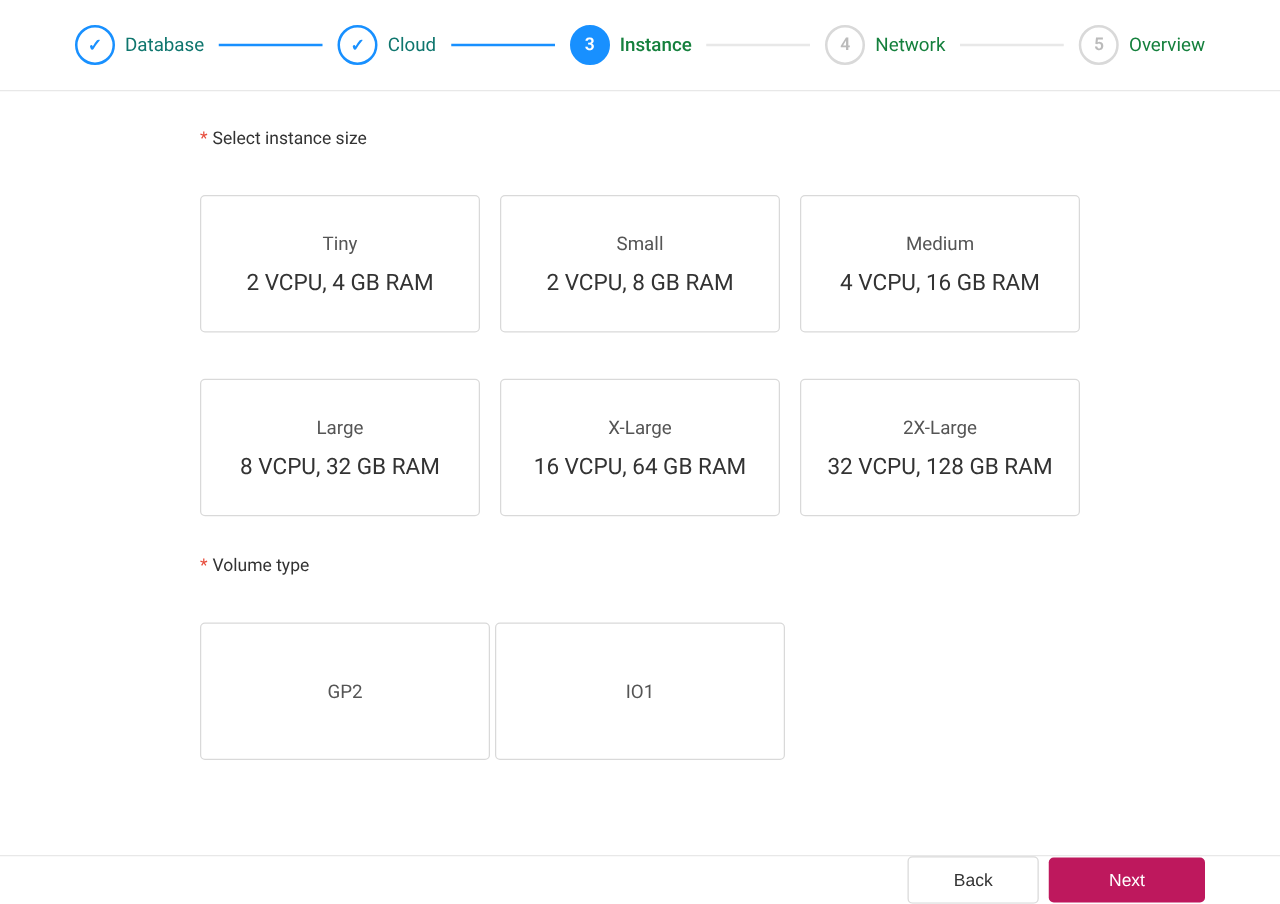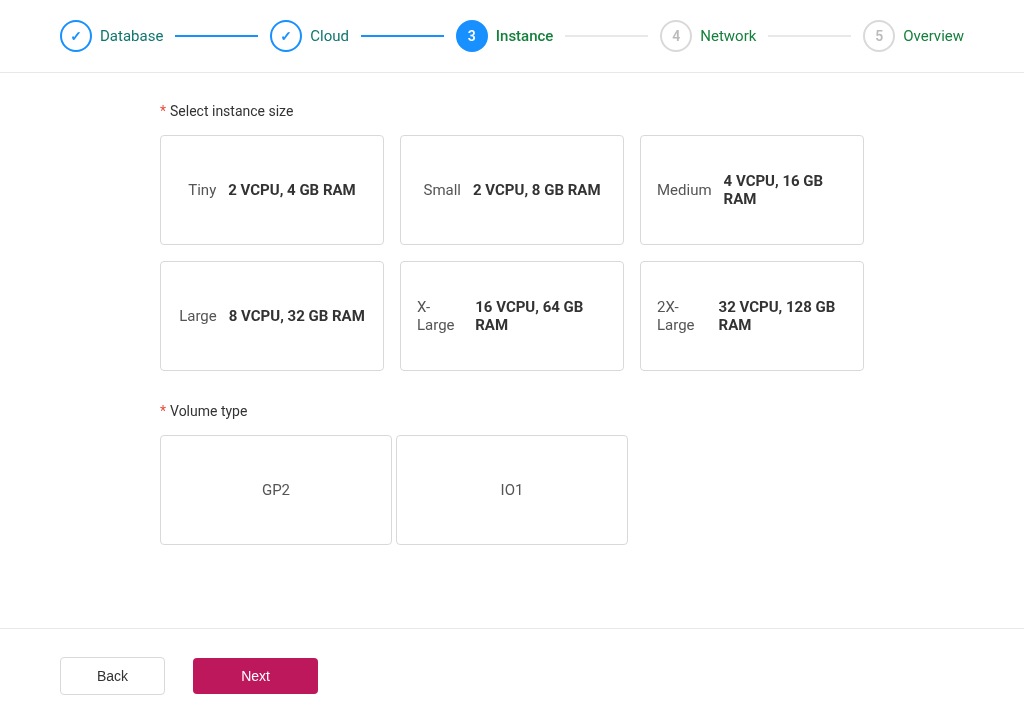--- a/index.html
+++ b/index.html
@@ -102,52 +102,54 @@
       grid-template-columns: repeat(3, 1fr);
       gap: 16px;
       margin-bottom: 32px;
     }
 
     .instance-card {
       border: 1px solid #d9d9d9;
       border-radius: 4px;
       padding: 24px 16px;
       display: flex;
-      flex-direction: row;
+      flex-direction: column;
       align-items: center;
       justify-content: center;
       cursor: pointer;
       min-height: 110px;
       gap: 12px;
       transition: border-color 0.2s;
+      margin-top: 21px;
     }
     .card-title {
       font-size: 15px;
       color: #555;
     }
     .card-spec {
-      font-size: 15px;
-      font-weight: 700;
+      font-size: 18px;
+      font-weight: 400;
       color: #333;
     }
 
     
     .volume-grid {
       display: grid;
       grid-template-columns: repeat(3, 1fr);
       gap: 4px;
     }
 
     
     .footer {
       display: flex;
-      align-items: center;
-      padding: 28px 60px;
+      justify-content: flex-end;
+      align-items: center;
+      padding: 0 60px;
       border-top: 1px solid #e8e8e8;
-      gap: 28px;
+      gap: 8px;
       background: #fff;
     }
 
     .btn-back {
       padding: 10px 36px;
       border: 1px solid #d9d9d9;
       background: #fff;
       border-radius: 4px;
       font-size: 14px;
       cursor: pointer;

